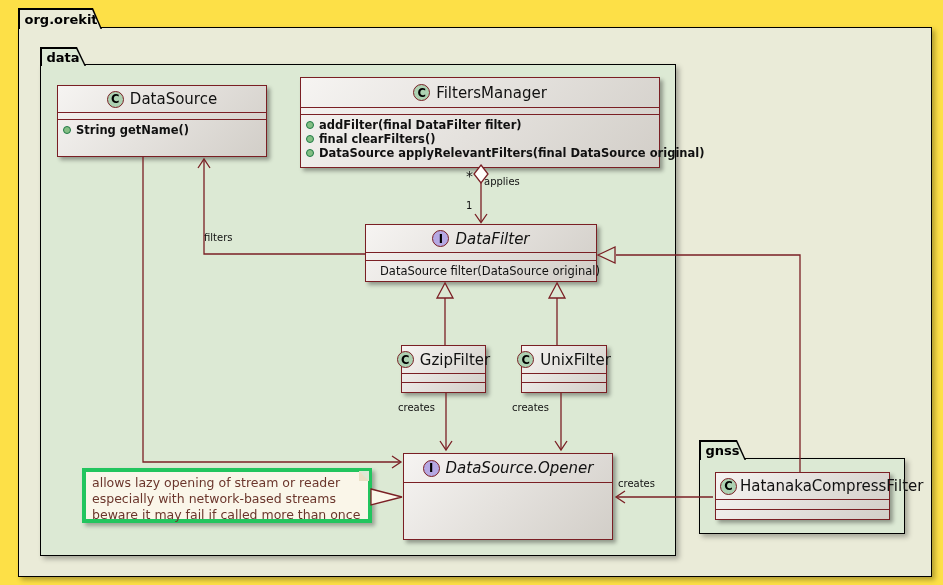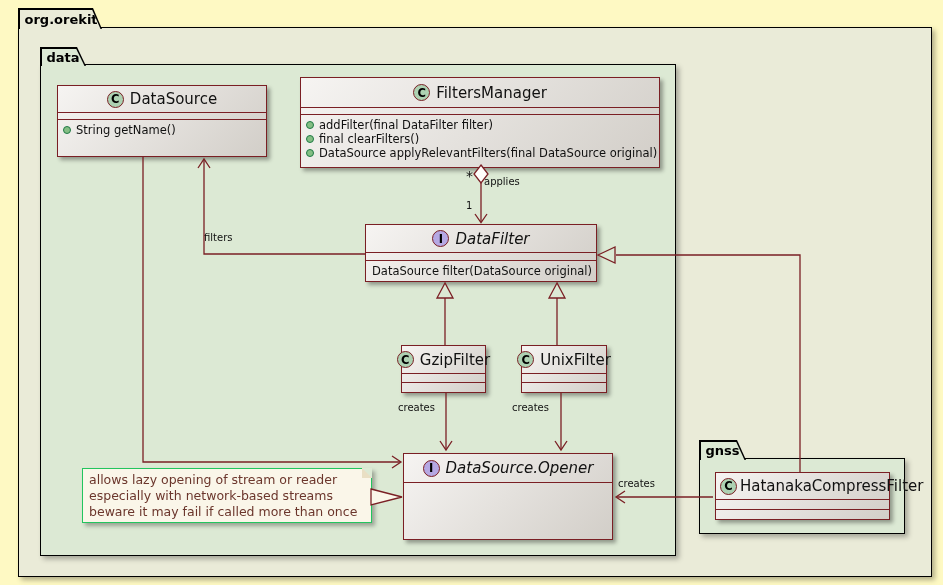--- a/index.html
+++ b/index.html
@@ -1,17 +1,17 @@
 <!DOCTYPE html>
 <html><head>
 <meta charset="utf-8">
 <style>
   html,body { margin:0; padding:0; background:#ffffff; }
   .canvas {
-    position:relative; width:943px; height:585px; background:#fef9c3; overflow:hidden;
+    position:relative; width:943px; height:585px; background:#fde047; overflow:hidden;
     font-family:"DejaVu Sans","Liberation Sans",sans-serif; color:#111;
   }
   
   .pkg-body {
     position:absolute; border:1.5px solid #000; box-sizing:border-box;
     box-shadow:3px 3px 5px rgba(0,0,0,.30);
   }
   .pkg-tab {
     position:absolute; background:#000; z-index:2;
     clip-path:polygon(0 0, calc(100% - 9px) 0, 100% 100%, 0 100%);
@@ -35,31 +35,31 @@
   .cls-name { font-size:15px; }
   .cls-name.it { font-style:italic; }
   .circ {
     width:17px; height:17px; border-radius:50%; box-sizing:border-box;
     display:flex; align-items:center; justify-content:center;
     font-weight:bold; font-size:11.5px; color:#000; flex:0 0 auto;
   }
   .circ-c { background:#add1b2; border:1px solid #7a1f24; }
   .circ-i { background:#b5a8e3; border:1px solid #7a1f24; }
   .cmp { border-top:1.5px solid #7a1f24; }
-  .m-rows { padding-top:3px; }
+  .m-rows { padding-top:3px;font-weight:bold; }
   .m-row { display:flex; align-items:center; gap:5px; padding-left:5px; height:14px; }
-  .m-row.nodot { padding-left:6px; }
+  .m-row.nodot { padding-left:14px; }
   .m-text { font-size:11.5px; white-space:pre; color:#101010; }
   .dot {
     width:8px; height:8px; border-radius:50%; background:#84be84;
     border:1px solid #1f7a45; box-sizing:border-box; flex:0 0 auto;
   }
   
   .note {
-    position:absolute; box-sizing:border-box; background:#faf6e9; border:1px solid #22c55e;
+    position:absolute; box-sizing:border-box; background:#faf6e9; border:4px solid #22c55e;
     box-shadow:3px 3px 4px rgba(0,0,0,.30); padding:3px 6px; z-index:3;
   }
   .note::after {
     content:""; position:absolute; top:-1px; right:-1px; width:0; height:0;
     border-left:10px solid #e9dfc4; border-top:10px solid #dce9d4;
   }
   .note-line { font-size:12.5px; line-height:16px; color:#6b362c; white-space:pre; }
   
   .elabel { position:absolute; font-size:10px; color:#111; z-index:4; white-space:pre; }
   .mult { font-size:14px; }

